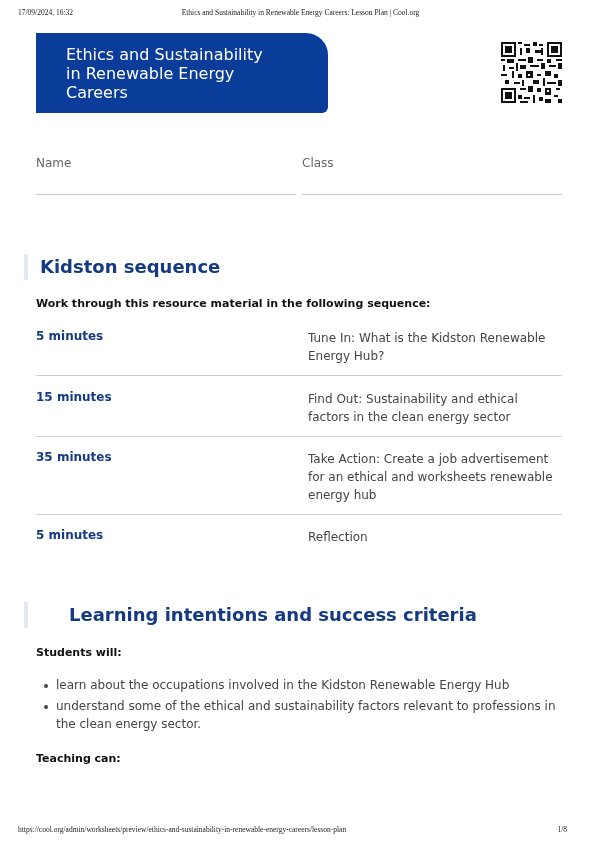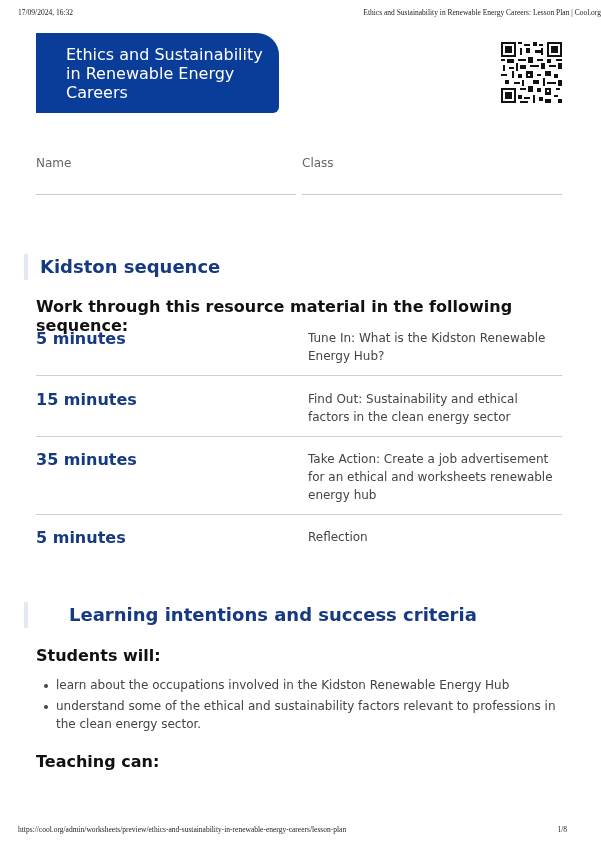--- a/index.html
+++ b/index.html
@@ -6,26 +6,26 @@
   html, body { width: 601px; height: 845px; background: #ffffff; overflow: hidden; }
   body { position: relative; font-family: "DejaVu Sans", sans-serif; color: #333; }
 
   .print-header, .print-footer {
     position: absolute; left: 0; width: 601px;
     font-family: "Liberation Serif", serif; font-size: 7.5px; color: #222;
   }
   .print-header { top: 8px; }
   .print-footer { top: 825px; }
   .ph-date { position: absolute; left: 18px; }
-  .ph-title { position: absolute; left: 0; width: 601px; text-align: right; }
+  .ph-title { position: absolute; left: 0; width: 601px; text-align: center; }
   .pf-url { position: absolute; left: 18px; }
   .pf-page { position: absolute; right: 34px; }
 
   .title-card {
-    position: absolute; left: 36px; top: 33px; width: 243px; height: 80px;
+    position: absolute; left: 36px; top: 33px; width: 292px; height: 80px;
     background: #0a3d9a; border-radius: 0 22px 22px 0 / 0 22px 22px 0;
     border-top-left-radius: 0; border-bottom-left-radius: 0;
     border-top-right-radius: 22px; border-bottom-right-radius: 6px;
     padding: 12px 16px 0 30px;
   }
   .title-card span {
     display: block; color: #fff; font-family: "DejaVu Sans", sans-serif;
     font-size: 16px; line-height: 19px; font-weight: normal;
   }
 
@@ -39,28 +39,28 @@
   .field-line {
     position: absolute; top: 194px; height: 1px; background: #c8c8c8;
   }
 
   .section-heading {
     position: absolute; left: 24px; font-size: 18px; font-weight: bold; color: #163a82;
     padding-left: 12px; border-left: 4px solid #e3e8f5; line-height: 26px;
   }
 
   .lead {
-    position: absolute; left: 36px; font-size: 16px; font-weight: bold; color: #111;
+    position: absolute; left: 36px; font-size: 11px; font-weight: bold; color: #111;
   }
 
   .seq-row {
     position: absolute; left: 36px; width: 526px;
   }
   .seq-row .dur {
-    position: absolute; left: 0; top: 0; font-size: 16px; font-weight: bold; color: #163a82;
+    position: absolute; left: 0; top: 0; font-size: 12px; font-weight: bold; color: #163a82;
   }
   .seq-row .act {
     position: absolute; left: 272px; top: 0; width: 254px; font-size: 12px; line-height: 18px; color: #444;
   }
   .seq-divider {
     position: absolute; left: 36px; width: 526px; height: 1px; background: #cfcfcf;
   }
 
   .bullets {
     position: absolute; left: 44px; top: 676px; width: 520px; list-style: none;

